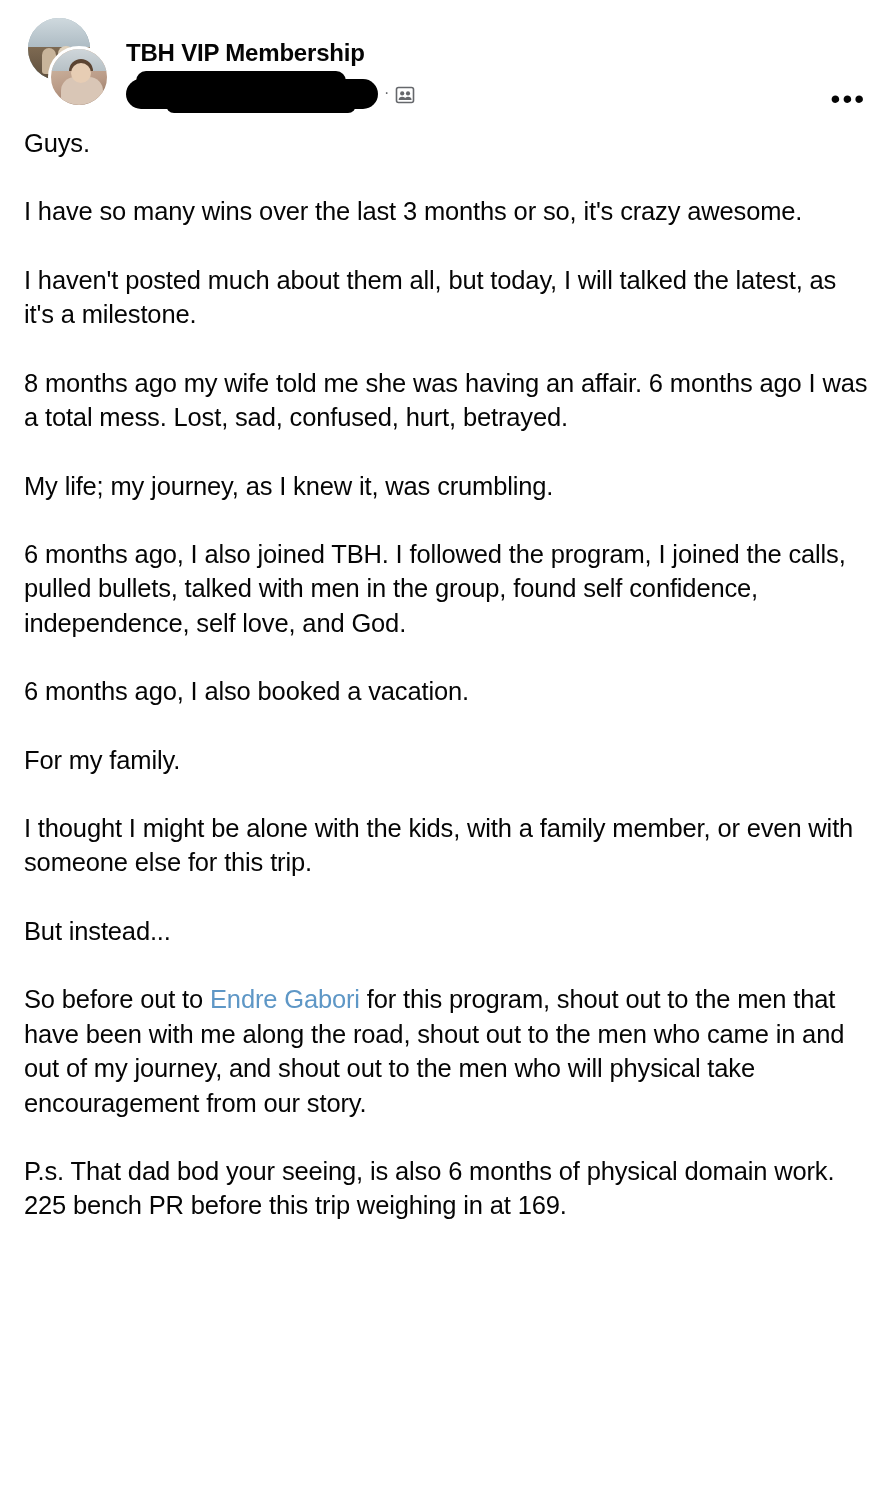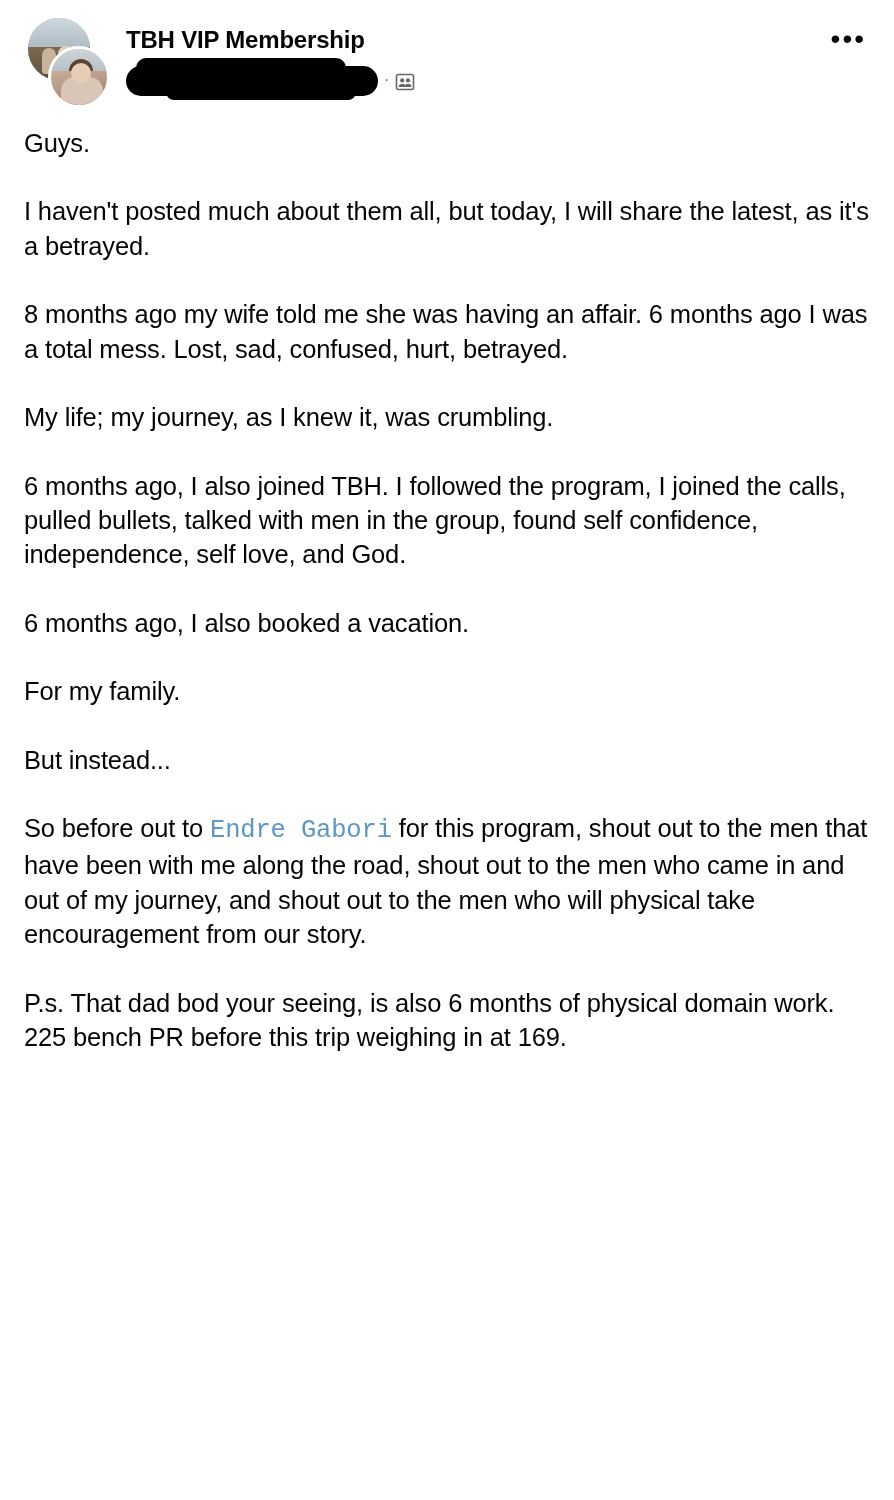--- a/index.html
+++ b/index.html
@@ -15,21 +15,21 @@
   }
   .post {
     width: 894px;
     min-height: 1500px;
     background: #ffffff;
     position: relative;
     overflow: hidden;
   }
   .post-header {
     display: flex;
-    align-items: flex-start;
+    align-items: flex-end;
     padding: 16px 22px 6px 22px;
   }
   .avatars {
     position: relative;
     width: 92px;
     height: 92px;
     flex: 0 0 92px;
   }
   .avatar-back {
     position: absolute;
@@ -177,21 +177,20 @@
     color: #050505;
     letter-spacing: -0.15px;
   }
   .post-body p:last-child {
     margin-bottom: 4px;
   }
   .mention {
     color: #5e97c6;
     text-decoration: none;
     cursor: pointer;
-    font-family: Liberation Mono, monospace;
   }
 </style>
 </head>
 <body>
 
 <div class="post">
 
   <div class="post-header">
 
     <div class="avatars">
@@ -224,24 +223,26 @@
           </svg>
         </span>
       </div>
     </div>
 
     <div class="menu-dots">•••</div>
   </div>
 
   <div class="post-body">
     <p>Guys.</p>
-    <p>I haven't posted much about them all, but today, I will share the latest, as it's a betrayed.</p>
+    <p>I have so many wins over the last 3 months or so, it's crazy awesome.</p>
+    <p>I haven't posted much about them all, but today, I will talked the latest, as it's a milestone.</p>
     <p>8 months ago my wife told me she was having an affair. 6 months ago I was a total mess. Lost, sad, confused, hurt, betrayed.</p>
     <p>My life; my journey, as I knew it, was crumbling.</p>
     <p>6 months ago, I also joined TBH.  I followed the program, I joined the calls, pulled bullets, talked with men in the group, found self confidence, independence, self love, and God.</p>
     <p>6 months ago, I also booked a vacation.</p>
     <p>For my family.</p>
+    <p>I thought I might be alone with the kids, with a family member, or even with someone else for this trip.</p>
     <p>But instead...</p>
     <p><span>So before out to </span><a class="mention" href="#">Endre Gabori</a><span> for this program, shout out to the men that have been with me along the road, shout out to the men who came in and out of my journey, and shout out to the men who will physical take encouragement from our story.</span></p>
     <p>P.s.  That dad bod your seeing, is also 6 months of physical domain work.  225 bench PR before this trip weighing in at 169.</p>
   </div>
 
 </div>
 
 </body></html>

